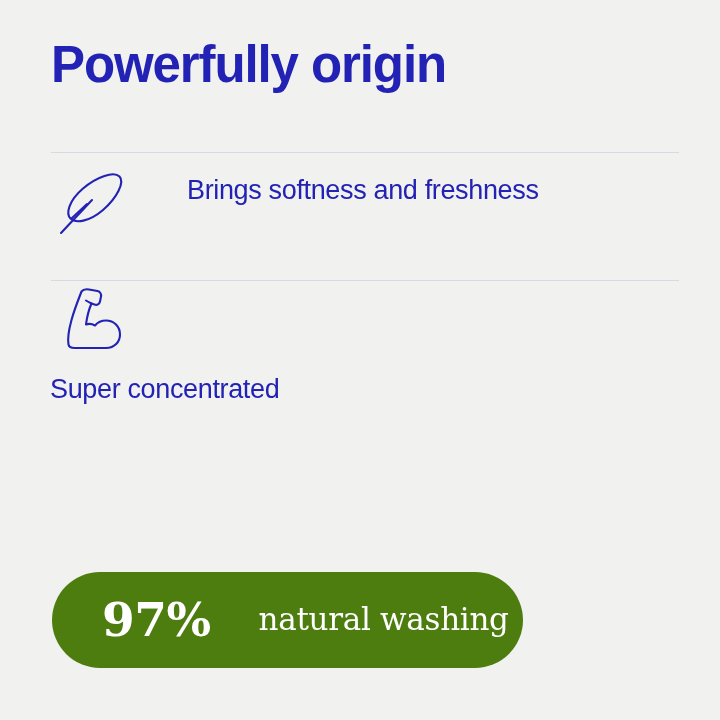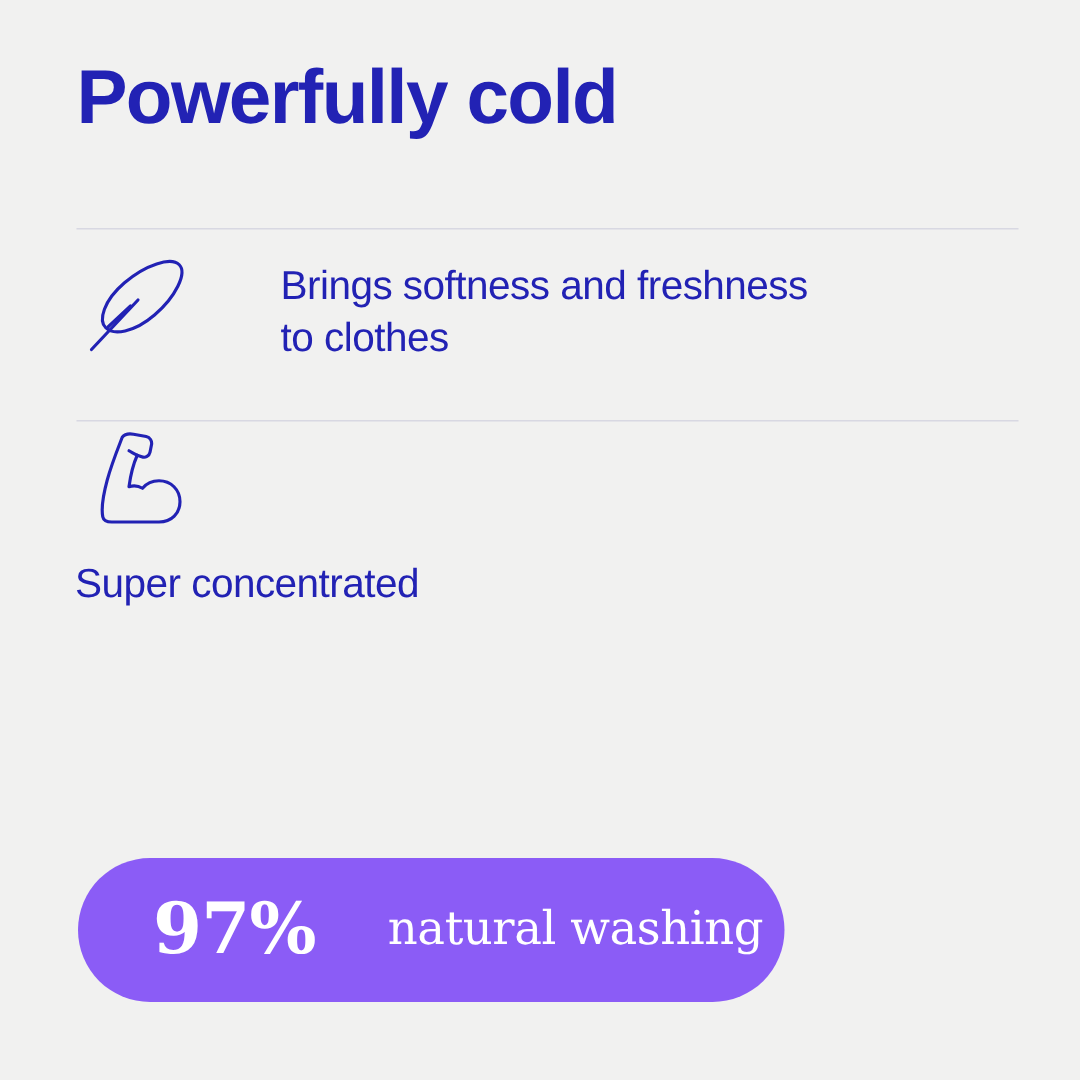--- a/index.html
+++ b/index.html
@@ -85,21 +85,21 @@
   .feature.f3 .feature-text { padding-top: 14px; }
 
   
   .badge {
     position: absolute;
     left: 52px;
     top: 572px;
     width: 471px;
     height: 96px;
     border-radius: 48px;
-    background: #8b5cf6;
+    background: #4d7c0f;
     display: flex;
     align-items: center;
     color: #ffffff;
   }
 
   .badge-pct {
     font-family: "DejaVu Serif", serif;
     font-weight: bold;
     font-size: 47px;
     line-height: 47px;
@@ -117,38 +117,37 @@
     margin-top: -1px;
   }
 
   svg { display: block; }
 </style>
 </head>
 <body>
 
 <div class="page">
 
-  <div class="heading">Powerfully cold</div>
+  <div class="heading">Powerfully origin</div>
 
   <div class="features">
 
 
     <div class="divider"></div>
 
     <div class="feature f2">
       <div class="feature-icon">
         <svg width="74" height="74" viewBox="0 0 74 74" fill="none" stroke="#2222b4" stroke-width="2.1" stroke-linecap="round" stroke-linejoin="round">
           <path d="M63.5 9.5 C69 15 61 31 47 43 C33 55 19.5 56.5 14.5 51.5 C9.5 46.5 13 33.5 27 21.5 C41 9.5 58 4 63.5 9.5 Z"></path>
           <path d="M5 66 L36 33"></path>
           <path d="M16 51 L31 37"></path>
         </svg>
       </div>
       <div class="feature-text">
         <span>Brings softness and freshness</span><br>
-        <span>to clothes</span>
       </div>
     </div>
 
     <div class="divider"></div>
 
     <div class="feature f3">
       <div class="feature-icon">
         <svg width="74" height="74" viewBox="0 0 74 74" fill="none" stroke="#2222b4" stroke-width="2.1" stroke-linecap="round" stroke-linejoin="round">
           <path d="M25.5 7.5 C23 14 18.5 25 15.5 36 C12.5 47 11.5 55 12.5 60.5
                    C13 63 15 64 18.5 64

